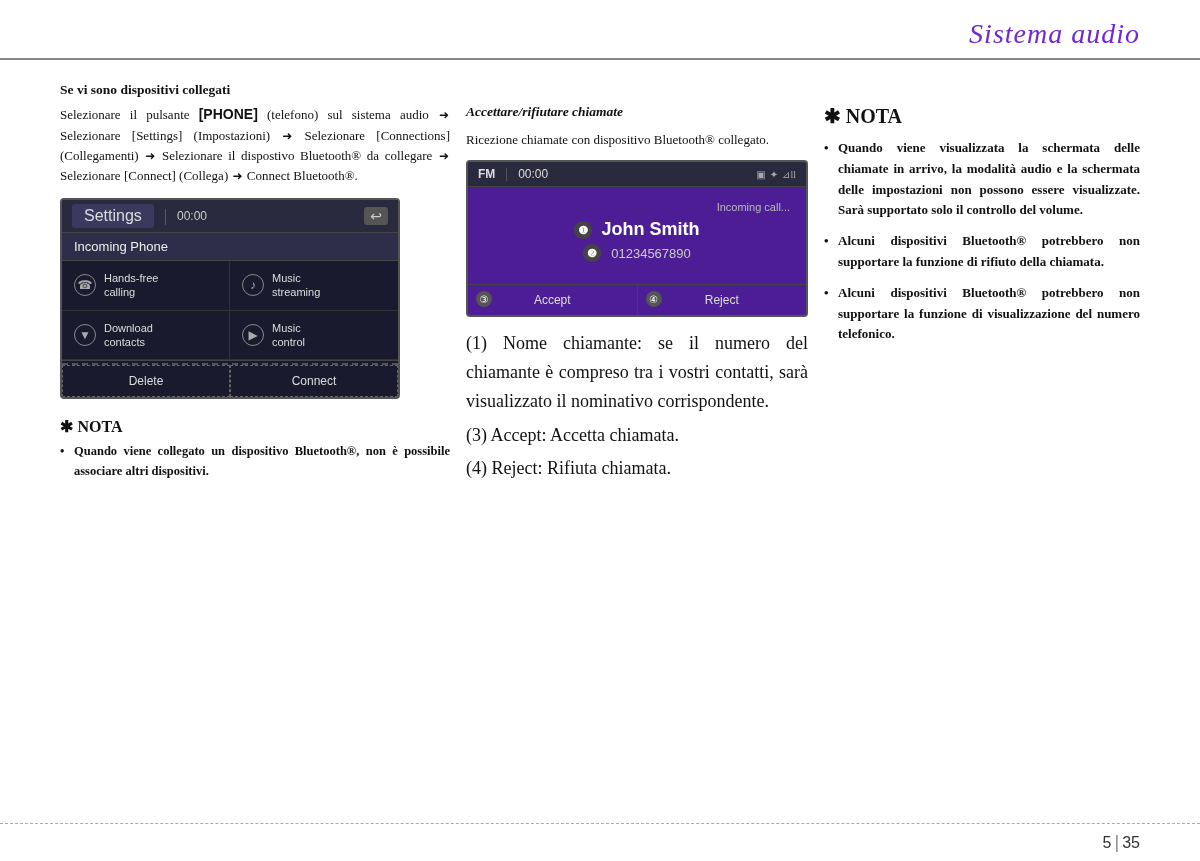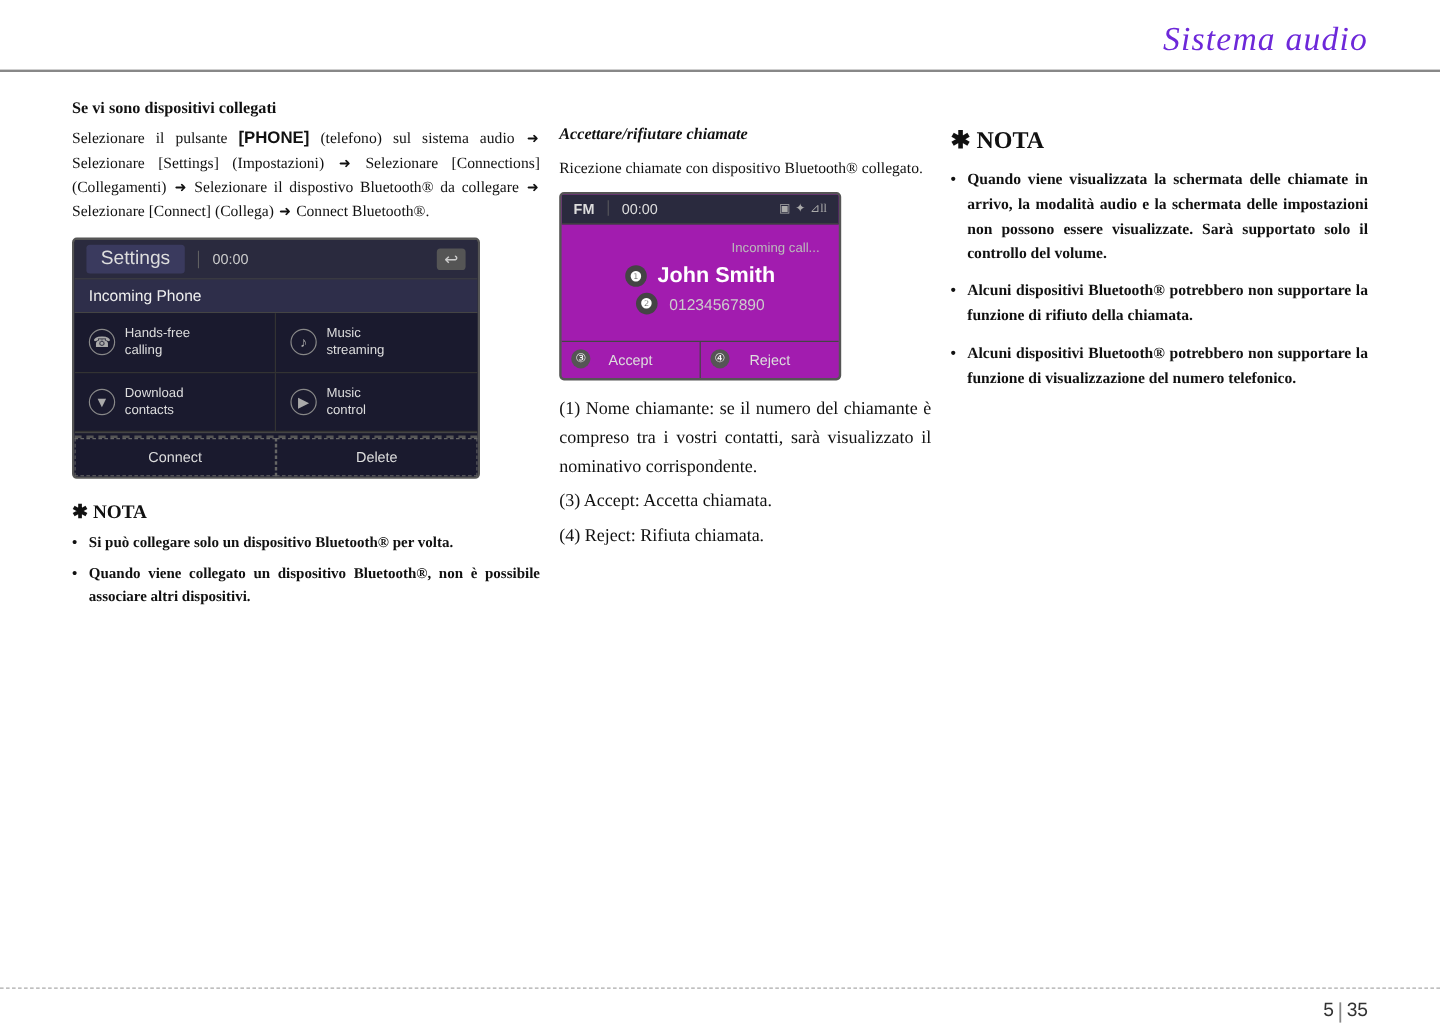--- a/index.html
+++ b/index.html
@@ -206,23 +206,23 @@
     .mid-section-title {
       font-size: 13.5px;
       font-style: italic;
       font-weight: bold;
       margin-bottom: 10px;
       color: #111;
     }
     .call-screen {
       border: 2px solid #555;
       border-radius: 4px;
-      background: #a21caf;
+      background: #4c1d95;
       overflow: hidden;
-      width: 235px;
+      width: 342px;
     }
     .call-top-bar {
       background: #2a2a3e;
       display: flex;
       align-items: center;
       padding: 4px 10px;
       border-bottom: 1px solid #444;
       gap: 10px;
     }
     .call-fm {
@@ -302,21 +302,21 @@
       height: 16px;
       font-size: 10px;
       display: flex;
       align-items: center;
       justify-content: center;
     }
 
     
     .call-desc {
       margin-top: 12px;
-      font-size: 15px;
+      font-size: 18px;
       line-height: 1.6;
       color: #111;
       text-align: justify;
     }
     .call-desc p { margin-bottom: 5px; }
 
     
     .right-nota-title {
       font-size: 20px;
       font-weight: bold;
@@ -433,31 +433,30 @@
         <div class="screen-menu-item">
           <div class="screen-menu-icon">▼</div>
           <div class="screen-menu-text">Download<br>contacts</div>
         </div>
         <div class="screen-menu-item">
           <div class="screen-menu-icon">▶</div>
           <div class="screen-menu-text">Music<br>control</div>
         </div>
       </div>
       <div class="screen-buttons">
+        <div class="screen-btn">Delete</div>
         <div class="screen-btn">Connect</div>
-        <div class="screen-btn">Delete</div>
       </div>
     </div>
 
     <div class="nota-section">
       <div class="nota-title">
         <span>✱ NOTA</span>
       </div>
       <ul class="nota-list">
-        <li>Si può collegare solo un dispositivo Bluetooth® per volta.</li>
         <li>Quando viene collegato un dispositivo Bluetooth®, non è possibile associare altri dispositivi.</li>
       </ul>
     </div>
   </div>
 
   <div class="mid-col">
     <div class="call-screen-wrap">
       <p class="mid-section-title">Accettare/rifiutare chiamate</p>
       <p class="body-text">Ricezione chiamate con dispositivo Bluetooth® collegato.</p>
 

